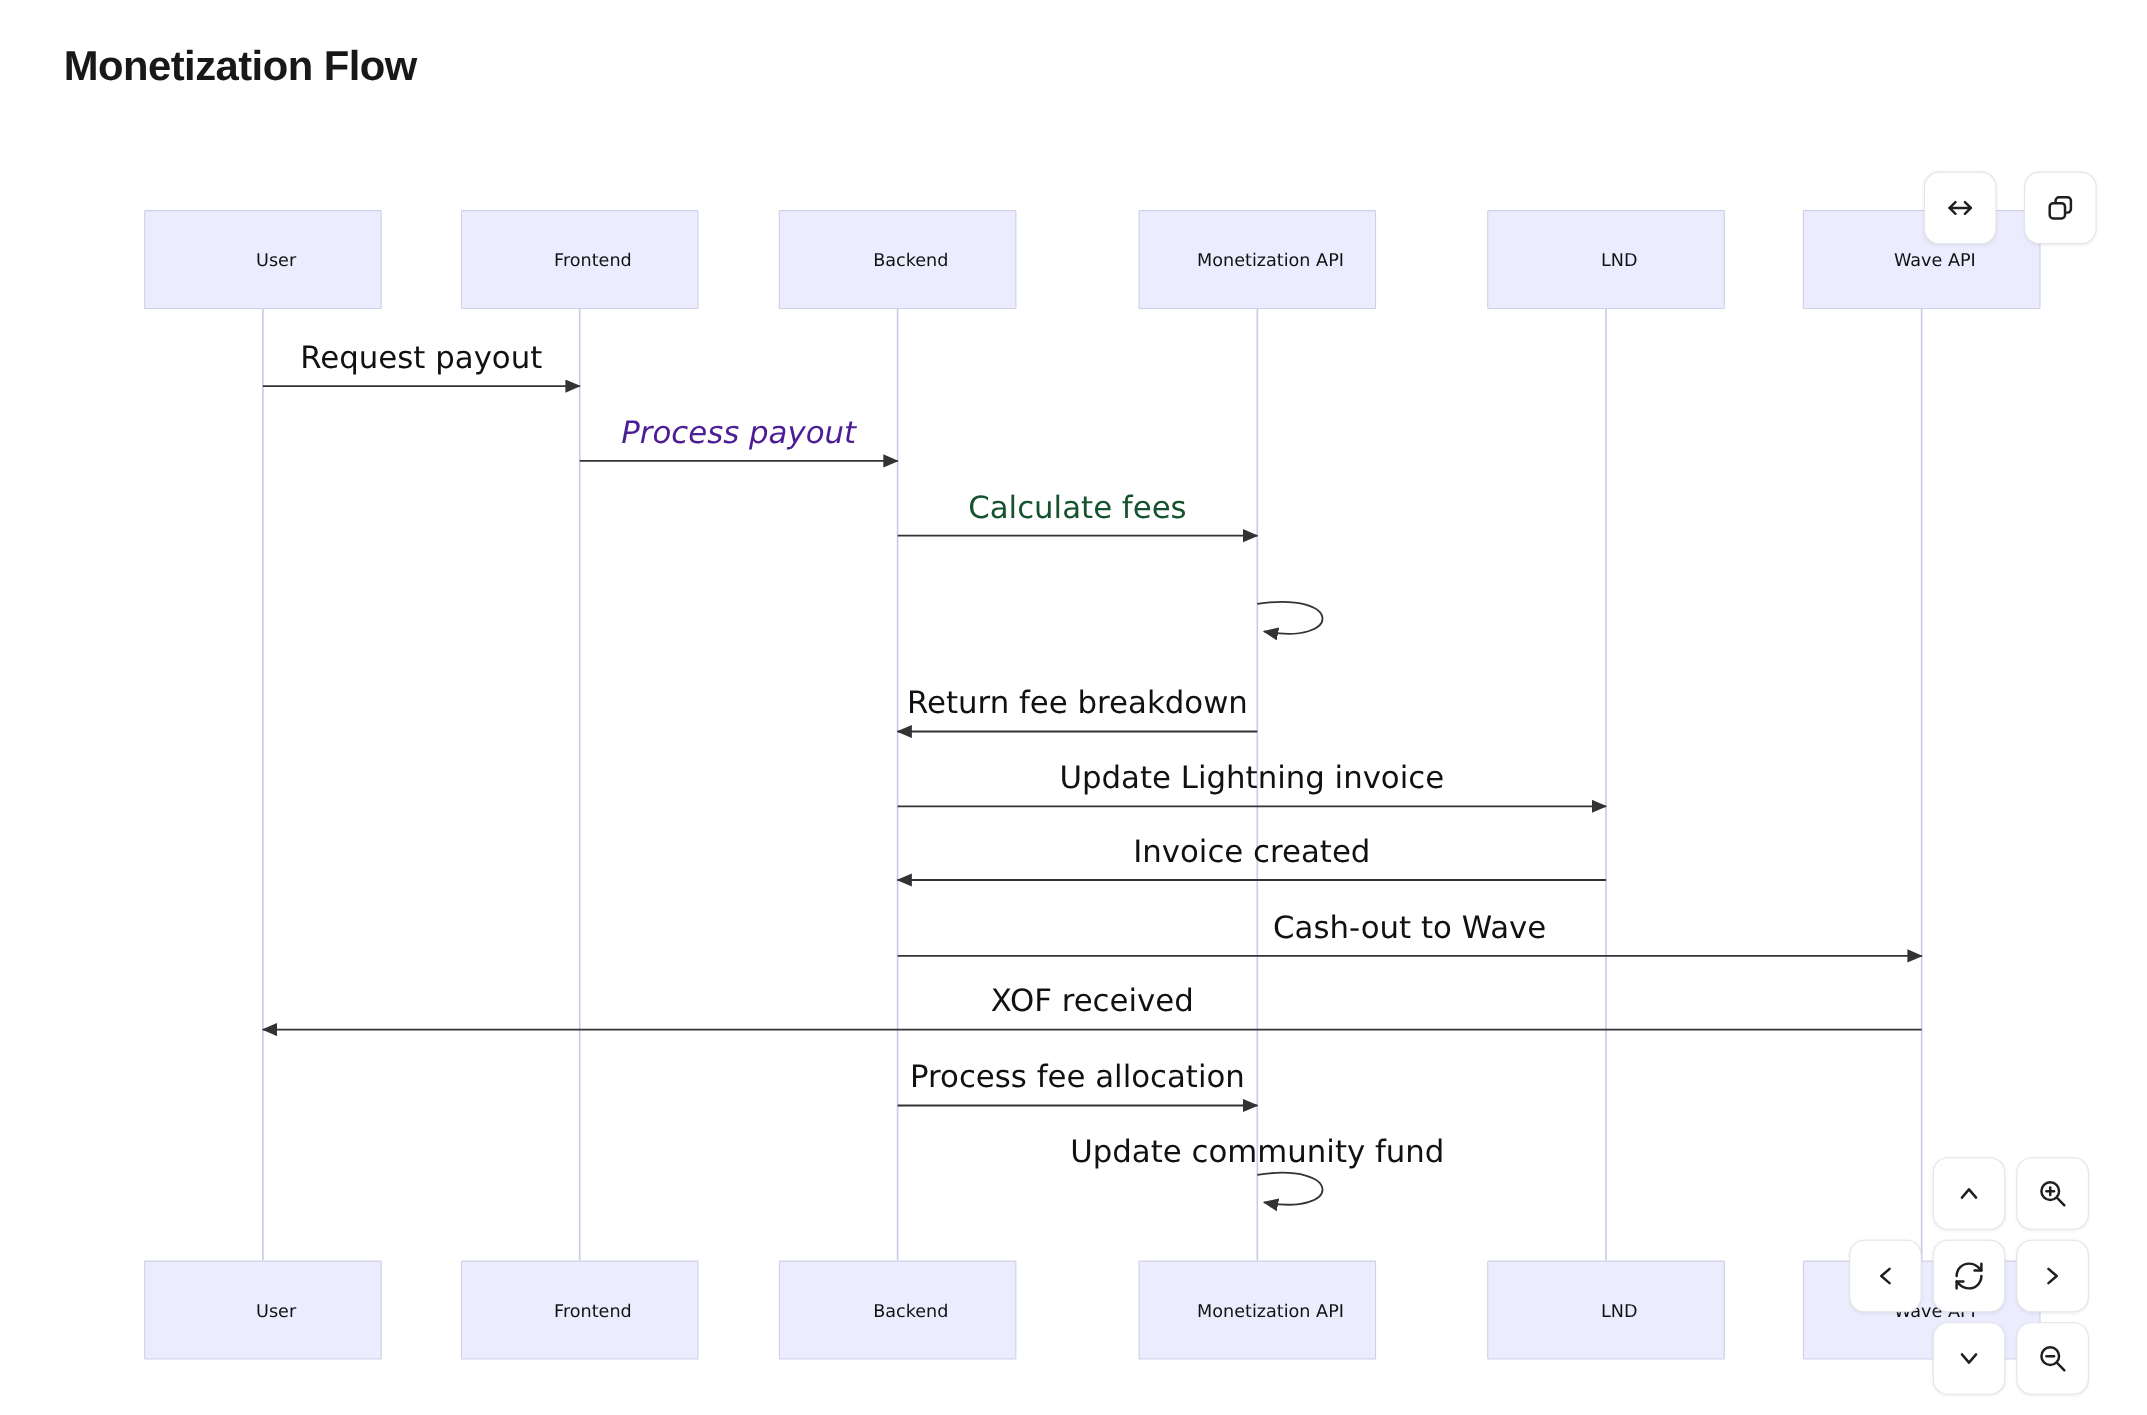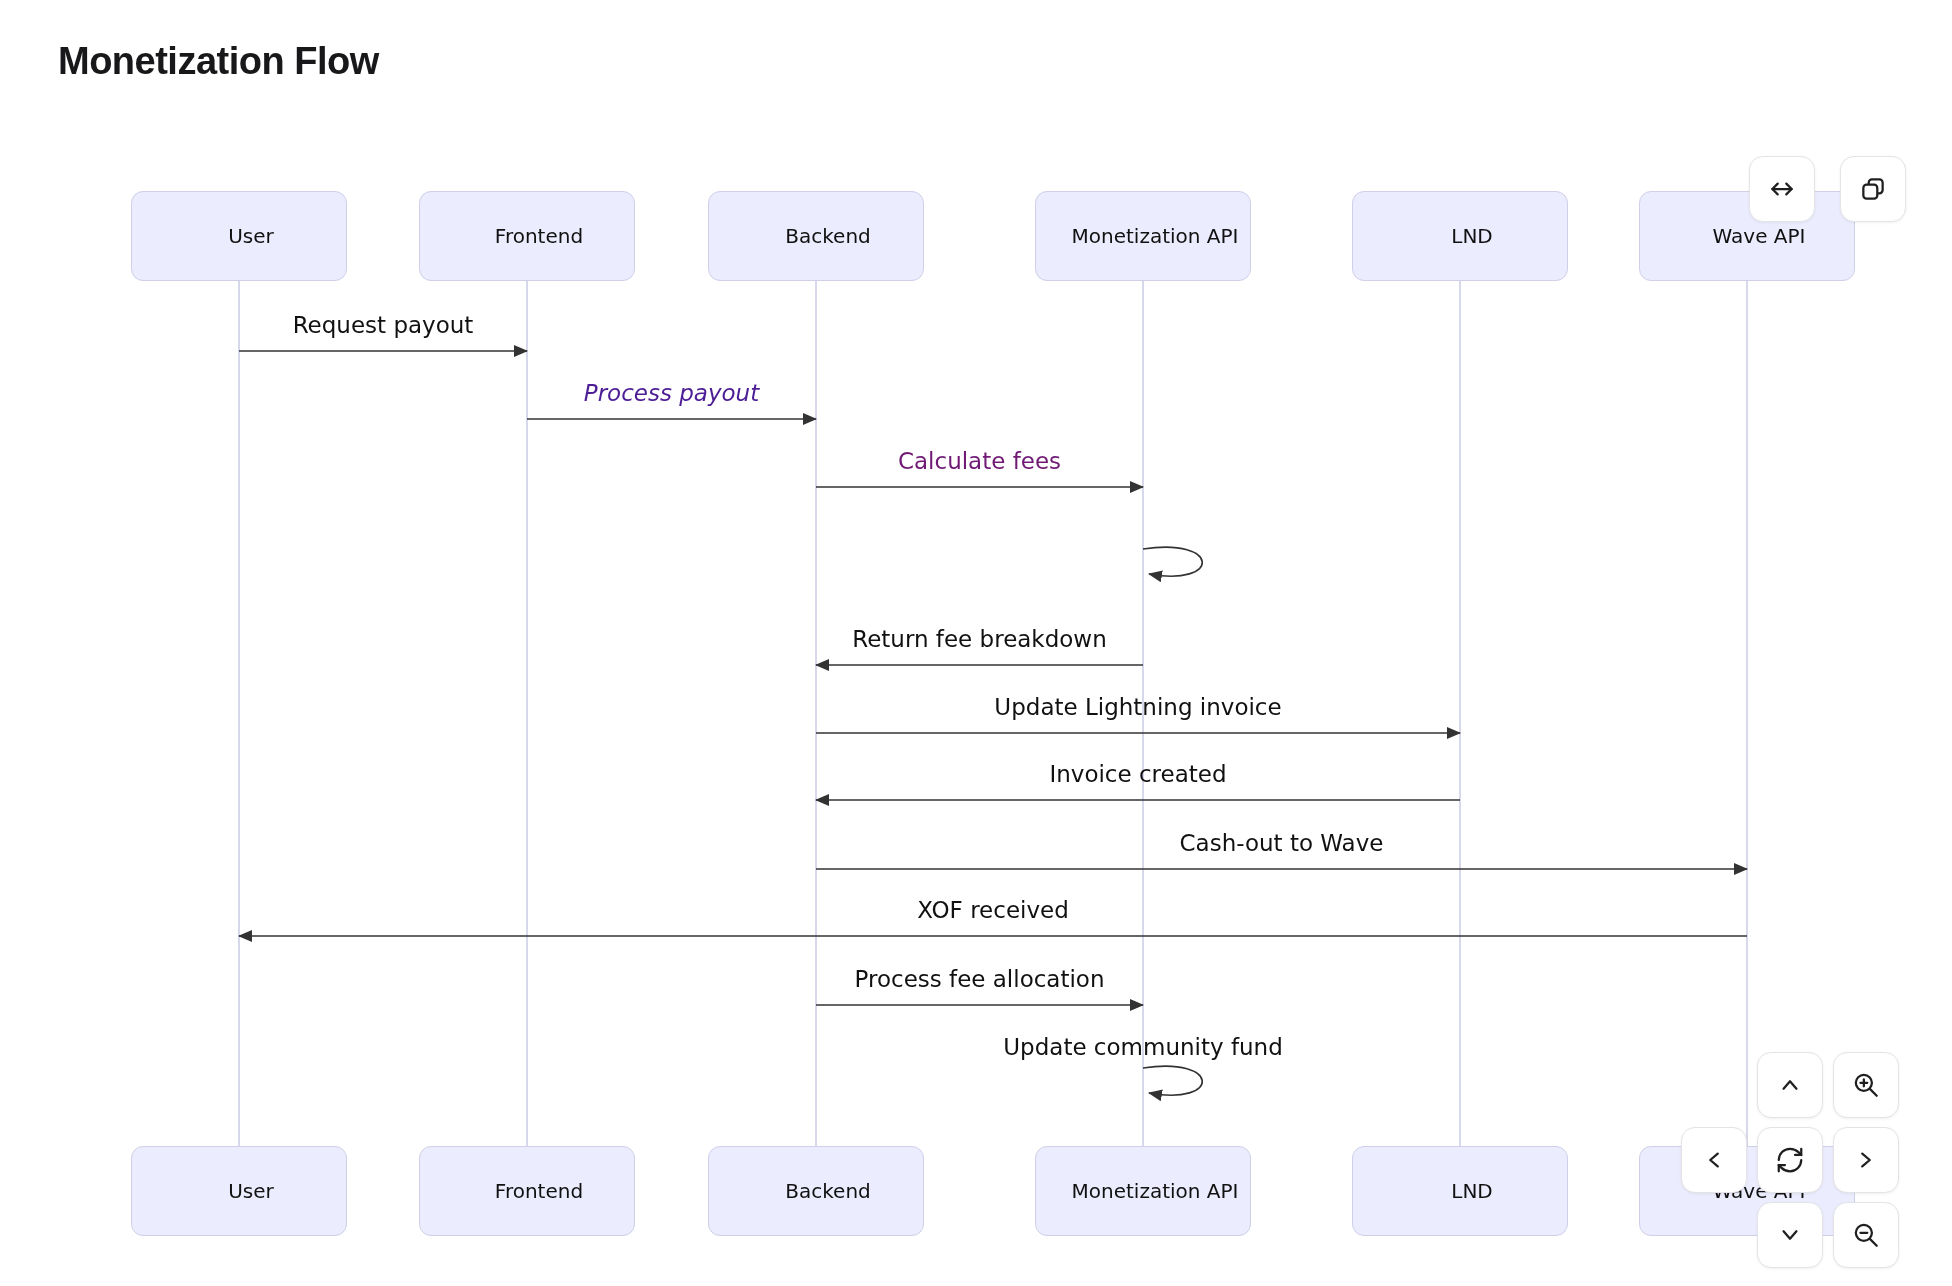--- a/index.html
+++ b/index.html
@@ -15,27 +15,27 @@
     font-family:"Liberation Sans", sans-serif;
     font-size:38px;font-weight:700;color:#18181b;
     letter-spacing:-0.5px;
   }
   #diagram{position:absolute;inset:0;z-index:1;}
   #wires{position:absolute;left:0;top:0;width:1952px;height:1286px;}
   .actor-box{
     position:absolute;width:216px;height:90px;
     background:var(--actor-fill,#ECECFF);
     border:1px solid var(--actor-border,#CFCFE8);
-    border-radius:12px;
+    border-radius:1px;
     display:flex;align-items:center;justify-content:center;
-    font-size:20px;color:#111;box-sizing:border-box;padding-left:24px;
+    font-size:16px;color:#111;box-sizing:border-box;padding-left:24px;
   }
   .msg-label{
     position:absolute;transform:translate(-50%,-50%);
-    white-space:nowrap;font-size:23px;color:#111;
+    white-space:nowrap;font-size:28px;color:#111;
   }
   .ctl{
     position:absolute;z-index:10;
     width:66px;height:66px;
     background:#ffffff;border:1px solid #e4e4e7;border-radius:14px;
     box-shadow:0 1px 3px rgba(0,0,0,0.06);
     display:flex;align-items:center;justify-content:center;
     cursor:pointer;padding:0;
   }
   .ctl svg{width:30px;height:30px;stroke:#1f1f1f;stroke-width:2.1;fill:none;
@@ -78,21 +78,21 @@
         <line x1="816" y1="733" x2="1460" y2="733" stroke="#333333" stroke-width="1.6" marker-end="url(#arrowhead)"></line>
         <line x1="1460" y1="800" x2="816" y2="800" stroke="#333333" stroke-width="1.6" marker-end="url(#arrowhead)"></line>
         <line x1="816" y1="869" x2="1747" y2="869" stroke="#333333" stroke-width="1.6" marker-end="url(#arrowhead)"></line>
         <line x1="1747" y1="936" x2="239" y2="936" stroke="#333333" stroke-width="1.6" marker-end="url(#arrowhead)"></line>
         <line x1="816" y1="1005" x2="1143" y2="1005" stroke="#333333" stroke-width="1.6" marker-end="url(#arrowhead)"></line>
         <path d="M 1143 1068 C 1221 1056, 1221 1106, 1149 1093" fill="none" stroke="#333333" stroke-width="1.6" marker-end="url(#arrowhead)"></path>
       </svg>
 
   <div class="msg-label" style="left: 383px; top: 325px; color: rgb(17, 17, 17);">Request payout</div>
       <div class="msg-label" style="left: 671.5px; top: 393px; color: #4c1d95; font-style: italic;">Process payout</div>
-      <div class="msg-label" style="left: 979.5px; top: 461px; color: #701a75; text-align: center;">Calculate fees</div>
+      <div class="msg-label" style="left: 979.5px; top: 461px; color: #14532d; text-align: center;">Calculate fees</div>
       <div class="msg-label" style="left: 979.5px; top: 639px; color: rgb(17, 17, 17);">Return fee breakdown</div>
       <div class="msg-label" style="left: 1138px; top: 707px; color: rgb(17, 17, 17);">Update Lightning invoice</div>
       <div class="msg-label" style="left: 1138px; top: 774px; color: rgb(17, 17, 17);">Invoice created</div>
       <div class="msg-label" style="left: 1281.5px; top: 843px; color: rgb(17, 17, 17);">Cash-out to Wave</div>
       <div class="msg-label" style="left: 993px; top: 910px; color: rgb(17, 17, 17);">XOF received</div>
       <div class="msg-label" style="left: 979.5px; top: 979px; color: rgb(17, 17, 17);">Process fee allocation</div>
       <div class="msg-label" style="left: 1143px; top: 1047px; color: rgb(17, 17, 17);">Update community fund</div>
       <div class="actor-box" style="left: 131px; top: 191px;">User</div>
       <div class="actor-box" style="left: 131px; top: 1146px;">User</div>
       <div class="actor-box" style="left: 419px; top: 191px;">Frontend</div>

